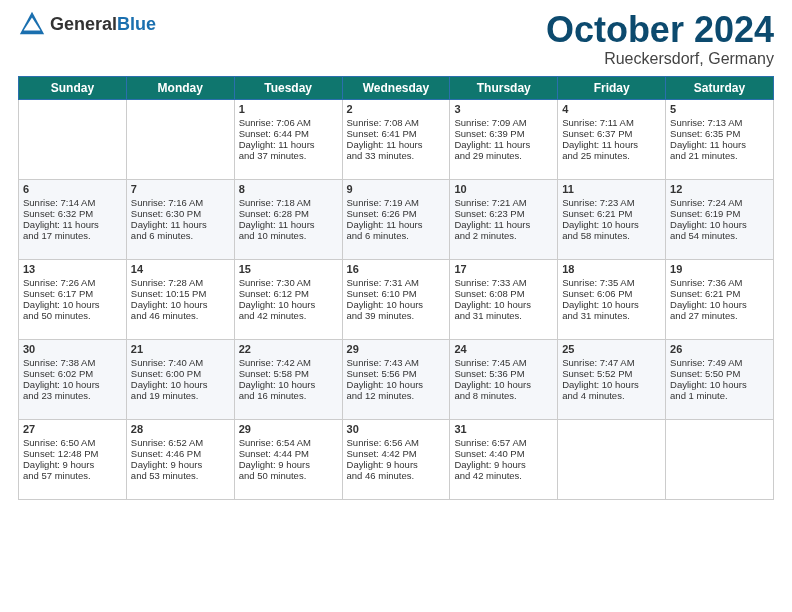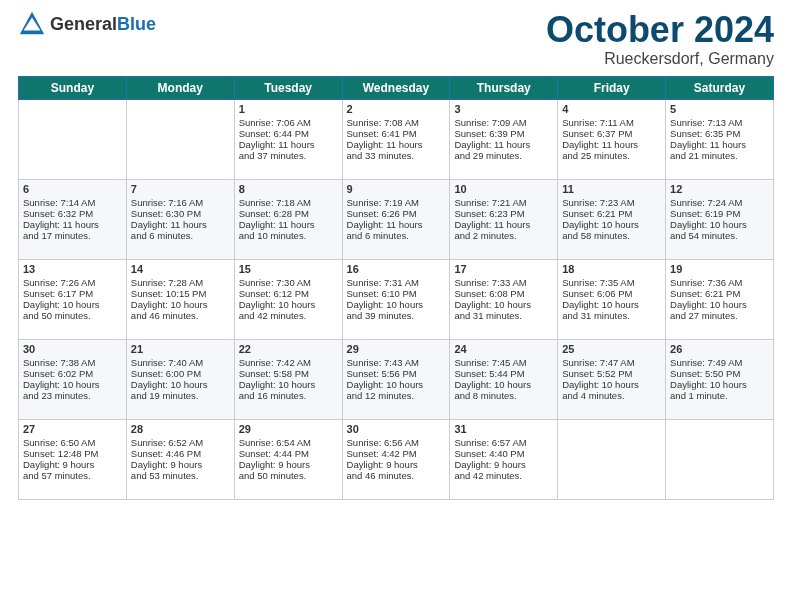--- a/index.html
+++ b/index.html
@@ -280,21 +280,21 @@
           <td>
             <span class="day-num">29</span>
             <div>Sunrise: 7:43 AM</div>
             <div>Sunset: 5:56 PM</div>
             <div>Daylight: 10 hours</div>
             <div>and 12 minutes.</div>
           </td>
           <td>
             <span class="day-num">24</span>
             <div>Sunrise: 7:45 AM</div>
-            <div>Sunset: 5:44 PM</div>
+            <div>Sunset: 5:36 PM</div>
             <div>Daylight: 10 hours</div>
             <div>and 8 minutes.</div>
           </td>
           <td>
             <span class="day-num">25</span>
             <div>Sunrise: 7:47 AM</div>
             <div>Sunset: 5:52 PM</div>
             <div>Daylight: 10 hours</div>
             <div>and 4 minutes.</div>
           </td>

